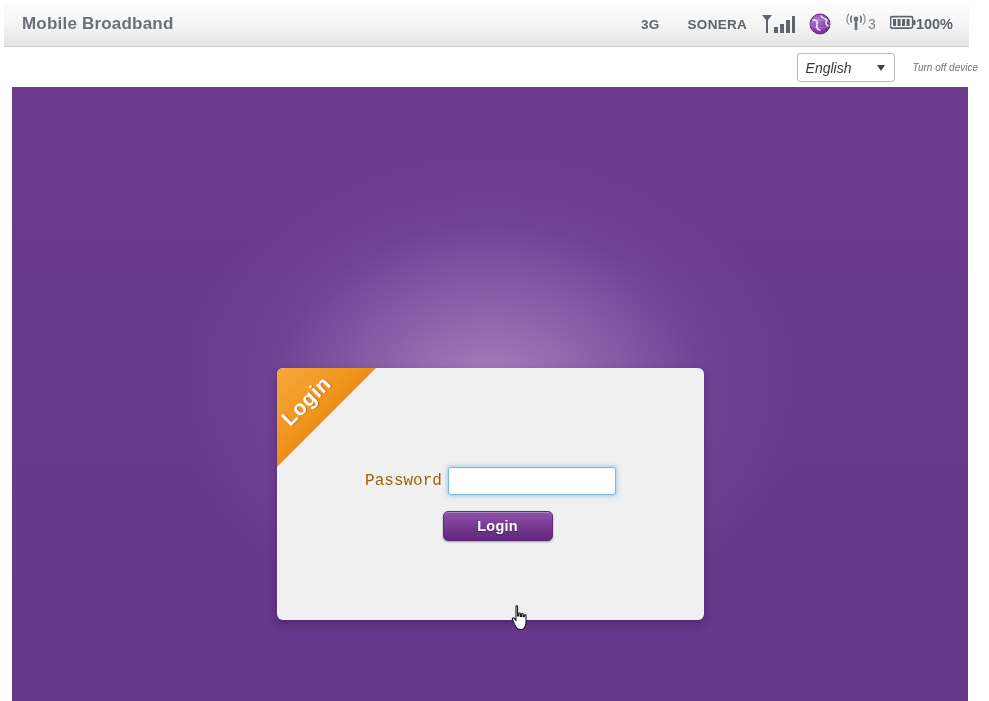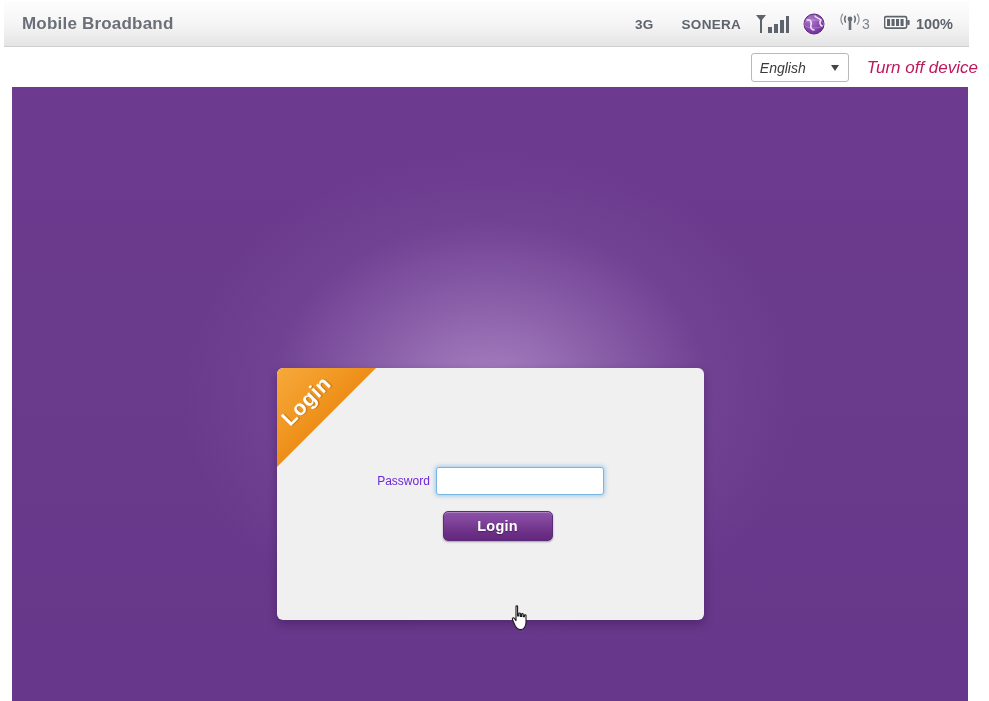--- a/index.html
+++ b/index.html
@@ -78,21 +78,21 @@
   }
   .antenna-count {
     font-size: 14px;
     color: #7b8189;
   }
 
   
   .battery-wrap {
     display: inline-flex;
     align-items: center;
-    gap: 6px;
+    gap: 0;
   }
   .battery-pct {
     font-size: 14.5px;
     font-weight: bold;
     color: #5e646c;
   }
 
   
   .toolbar-row {
     position: absolute;
@@ -130,22 +130,22 @@
     right: 9px;
     top: 50%;
     transform: translateY(-50%);
     width: 0; height: 0;
     border-left: 4.5px solid transparent;
     border-right: 4.5px solid transparent;
     border-top: 6px solid #444;
   }
 
   .turnoff-link {
-    font-size: 17px;
-    color: #be185d;
+    font-size: 10px;
+    color: #737373;
     text-decoration: none;
     cursor: pointer;
     margin-right: 6px;
   }
 
   
   .stage {
     position: absolute;
     left: 12px;
     top: 87px;
@@ -219,24 +219,25 @@
   .form-row {
     position: absolute;
     left: 0;
     top: 99px;
     width: 100%;
     display: flex;
     align-items: center;
     justify-content: center;
   }
   .field-label {
-    font-size: 12px;
-    color: #6d28d9;
+    font-size: 16px;
+    color: #a16207;
     margin-right: 6px;
     text-align: right;
+    font-family: Liberation Mono, monospace;
   }
   .pw-input {
     width: 168px;
     height: 28px;
     border: 1px solid #79b7e0;
     border-radius: 3px;
     background: #ffffff;
     box-shadow: 0 0 4px 1px rgba(110,180,235,0.65);
     padding: 0 6px;
     font-size: 14px;

